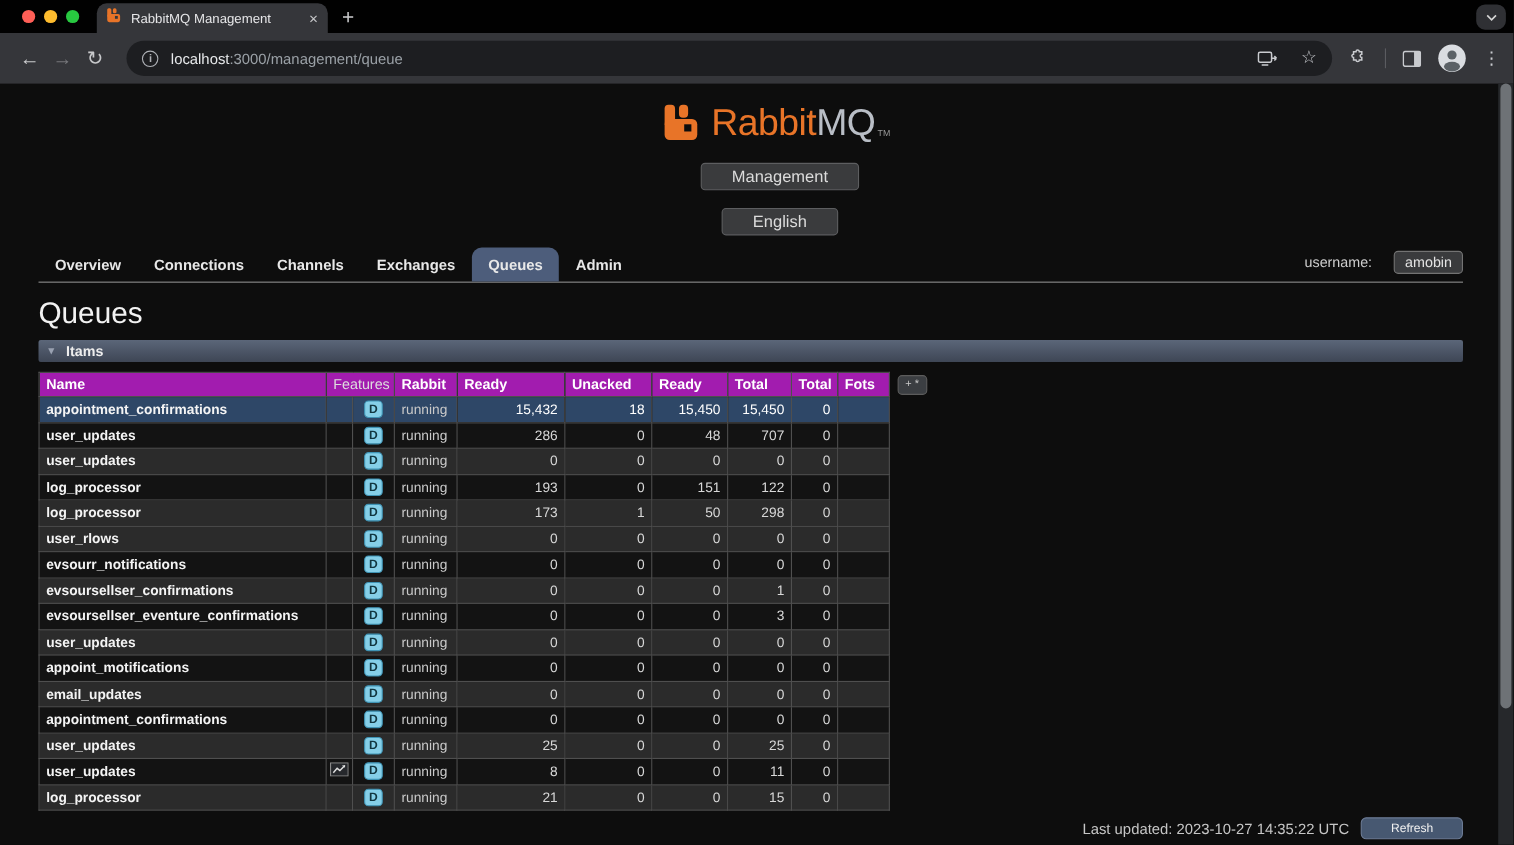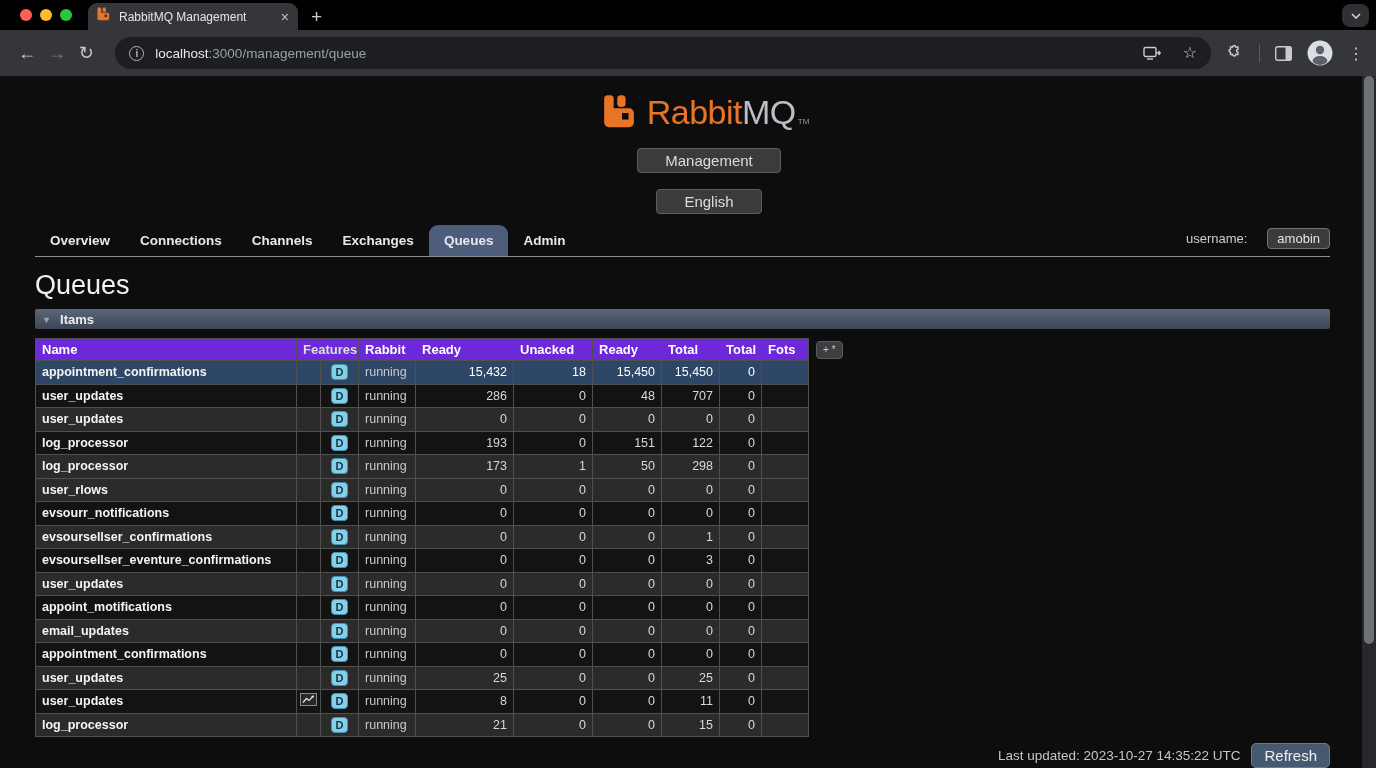--- a/index.html
+++ b/index.html
@@ -53,44 +53,44 @@
 
   .section-bar { margin:8px 46px 0 35px; height:20px; border-radius:2px; display:flex; align-items:center;
                  gap:11px; padding-left:9px; font-size:13px; font-weight:bold; color:#ededed;
                  background:linear-gradient(var(--section-top), var(--section-bottom)); }
   .tri-down { color:#99a1b1; font-size:10px; }
 
   
   .table-zone { display:flex; align-items:flex-start; margin:9px 0 0 35px; }
   table { border-collapse:collapse; table-layout:fixed; width:773px; }
   th, td { border:1px solid #4f4f4f; overflow:hidden; white-space:nowrap; }
-  thead th { background:#6d28d9; color:#ffffff; font-size:13px; font-weight:bold; text-align:left;
+  thead th { background:#a21caf; color:#ffffff; font-size:13px; font-weight:bold; text-align:left;
              padding:3px 6px; height:22px; }
-  thead th.features { font-weight:bold; color:#dedede; }
+  thead th.features { font-weight:normal; color:#dedede; }
   tbody td { height:23.5px; font-size:12.5px; padding:0 6px; }
   tr.odd  { background:#131313; }
   tr.even { background:#2b2b2b; }
   tr.hl   { background:var(--row-highlight); }
   td.c-name  { font-weight:bold; color:#f4f4f4; }
   td.c-state { color:#c9c9c9; }
   td.c-num   { text-align:right; color:#d8d8d8; }
   td.c-mid   { text-align:center; padding:0; }
   tr.hl td.c-num { color:#ffffff; }
   .d-badge { display:inline-block; width:17px; height:16px; background:var(--durable-bg);
              color:var(--durable-text); border:1px solid #3f93b4; border-radius:4px; font-size:11px;
              font-weight:bold; text-align:center; line-height:14px; vertical-align:middle; }
   .chart-ic { display:inline-block; vertical-align:middle; }
   .plus-btn { margin:3px 0 0 7px; background:#3b3e42; border:1px solid #5c5c5c; border-radius:4px;
               color:#c9c9c9; font-size:10px; padding:2px 6px; line-height:1.2; }
 
   
   .footer-row { display:flex; justify-content:flex-end; align-items:center; gap:11px;
                 margin:6px 46px 0 0; font-size:13.5px; color:#c6c6c6; }
   .refresh-btn { background:var(--button-bg); border:1px solid #6b7a94; border-radius:5px;
-                 color:#f0f0f0; font-size:15px; padding:3px 12px; }
+                 color:#f0f0f0; font-size:11px; padding:3px 26px; }
   .collapsed { display:flex; align-items:center; gap:11px; margin:17px 0 0 44px;
                font-size:13.5px; font-weight:bold; color:#e3e3e3; }
   .tri-right { color:#b9b9b9; font-size:10px; }
 
   
   .scroll-track { position:absolute; right:0; top:76px; width:14px; height:692px; background:#26282b; }
   .scroll-thumb { position:absolute; right:2px; top:0; width:10px; height:568px; background:#6e7276; border-radius:5px; }
 </style>
 </head>
 <body>

